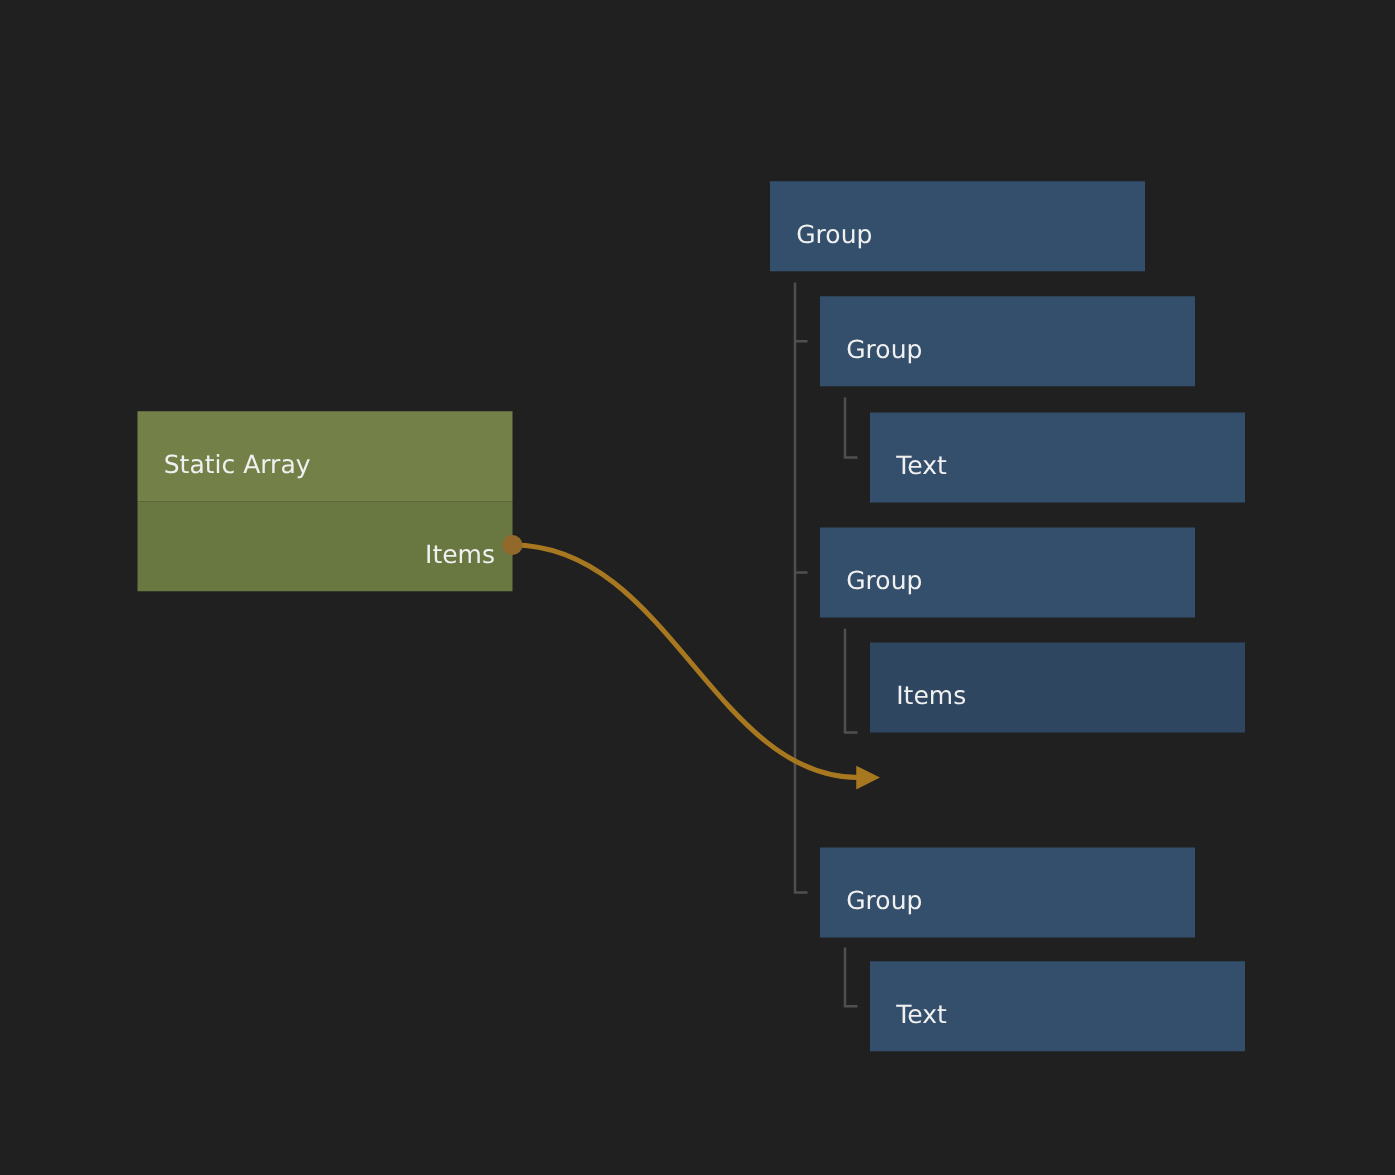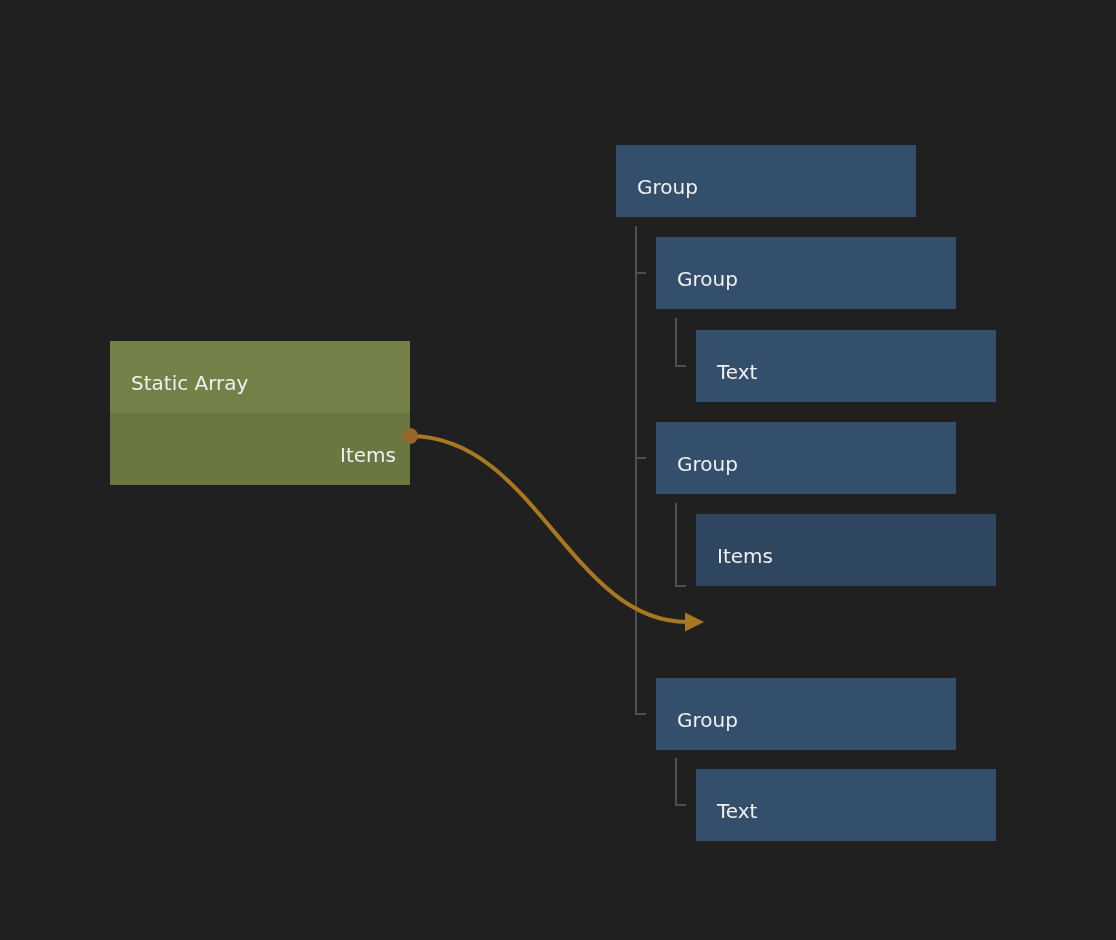--- a/index.html
+++ b/index.html
@@ -31,21 +31,21 @@
 
   <svg class="layer layer-lines" viewBox="0 0 1116 940">
     <path d="M636 226 L636 714 L646 714" fill="none" stroke="#4f4f50" stroke-width="2"></path>
     <path d="M636 273 L646 273" fill="none" stroke="#4f4f50" stroke-width="2"></path>
     <path d="M636 458 L646 458" fill="none" stroke="#4f4f50" stroke-width="2"></path>
     <path d="M676 318 L676 366 L686 366" fill="none" stroke="#4f4f50" stroke-width="2"></path>
     <path d="M676 503 L676 586 L686 586" fill="none" stroke="#4f4f50" stroke-width="2"></path>
     <path d="M676 758 L676 805 L686 805" fill="none" stroke="#4f4f50" stroke-width="2"></path>
   </svg>
 
-  <div class="node" style="left:110px;top:329px;margin-top:12px;">
+  <div class="node" style="left:110px;top:329px;">
     <div class="row green-h">
       <span class="lbl">Static Array</span>
     </div>
     <div class="row green-b">
       <span class="lbl">Items</span>
     </div>
   </div>
 
   <div class="node" style="left:616px;top:145px;">
     <div class="row blue">

